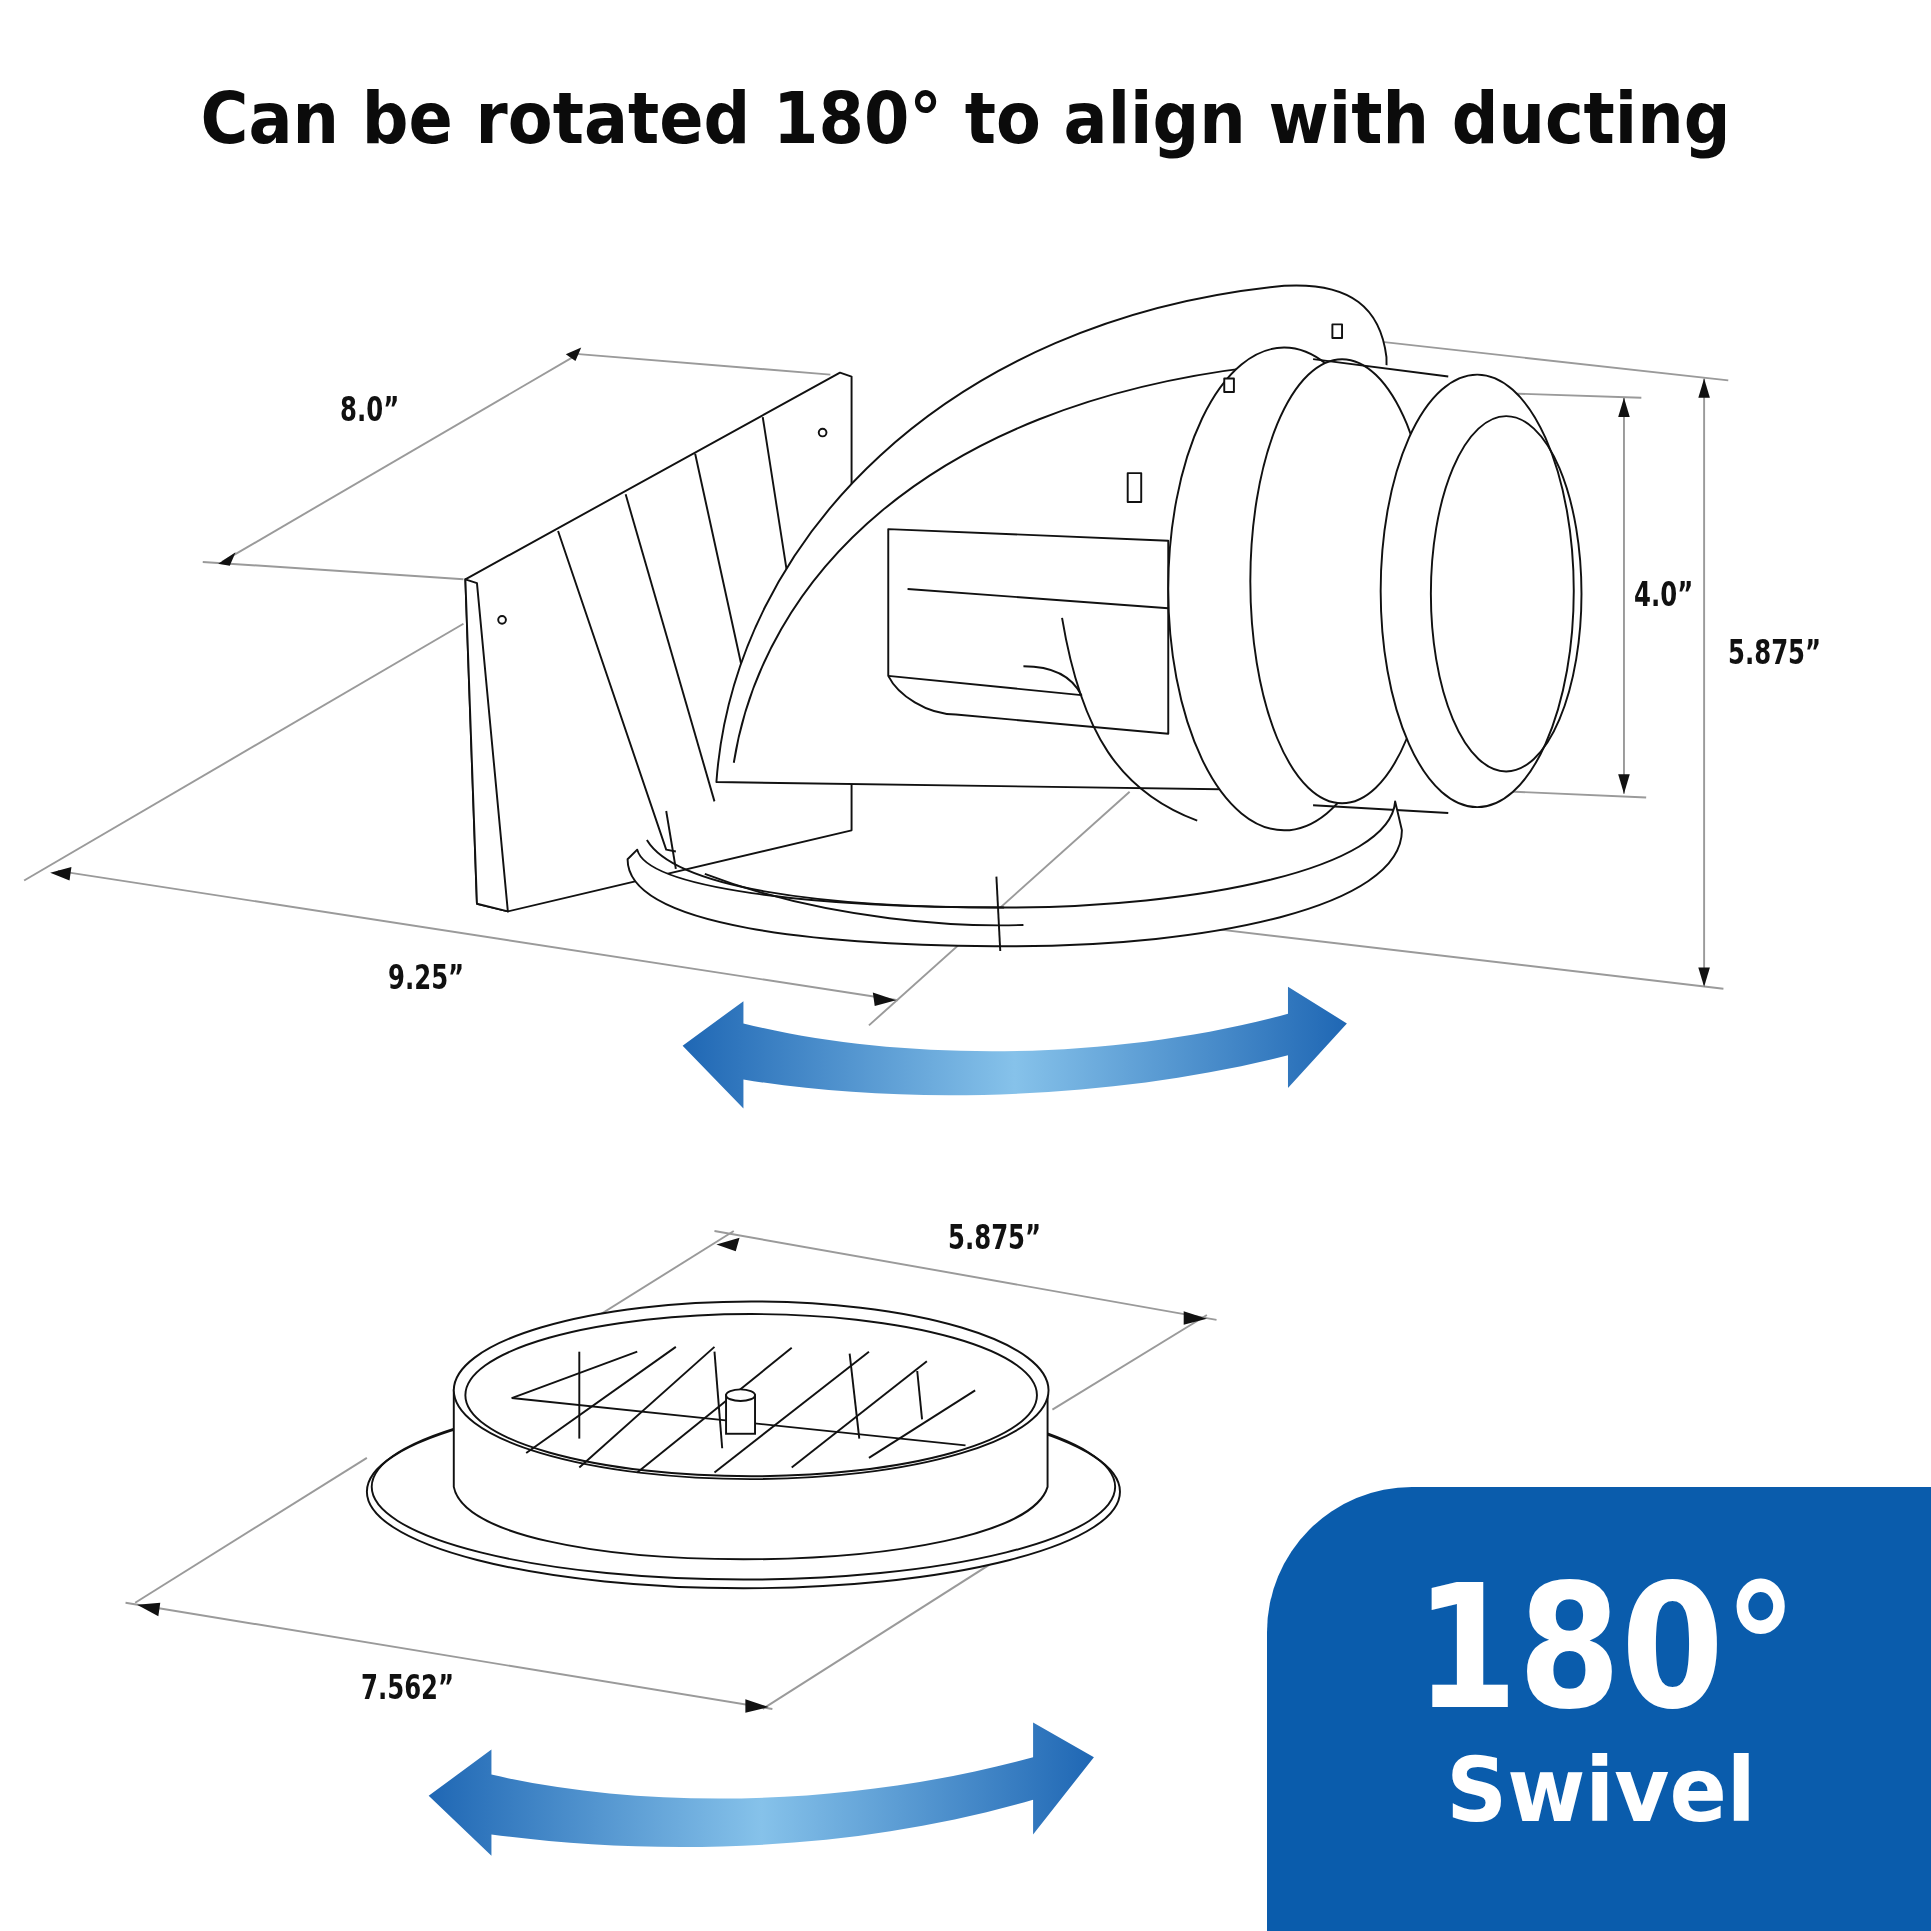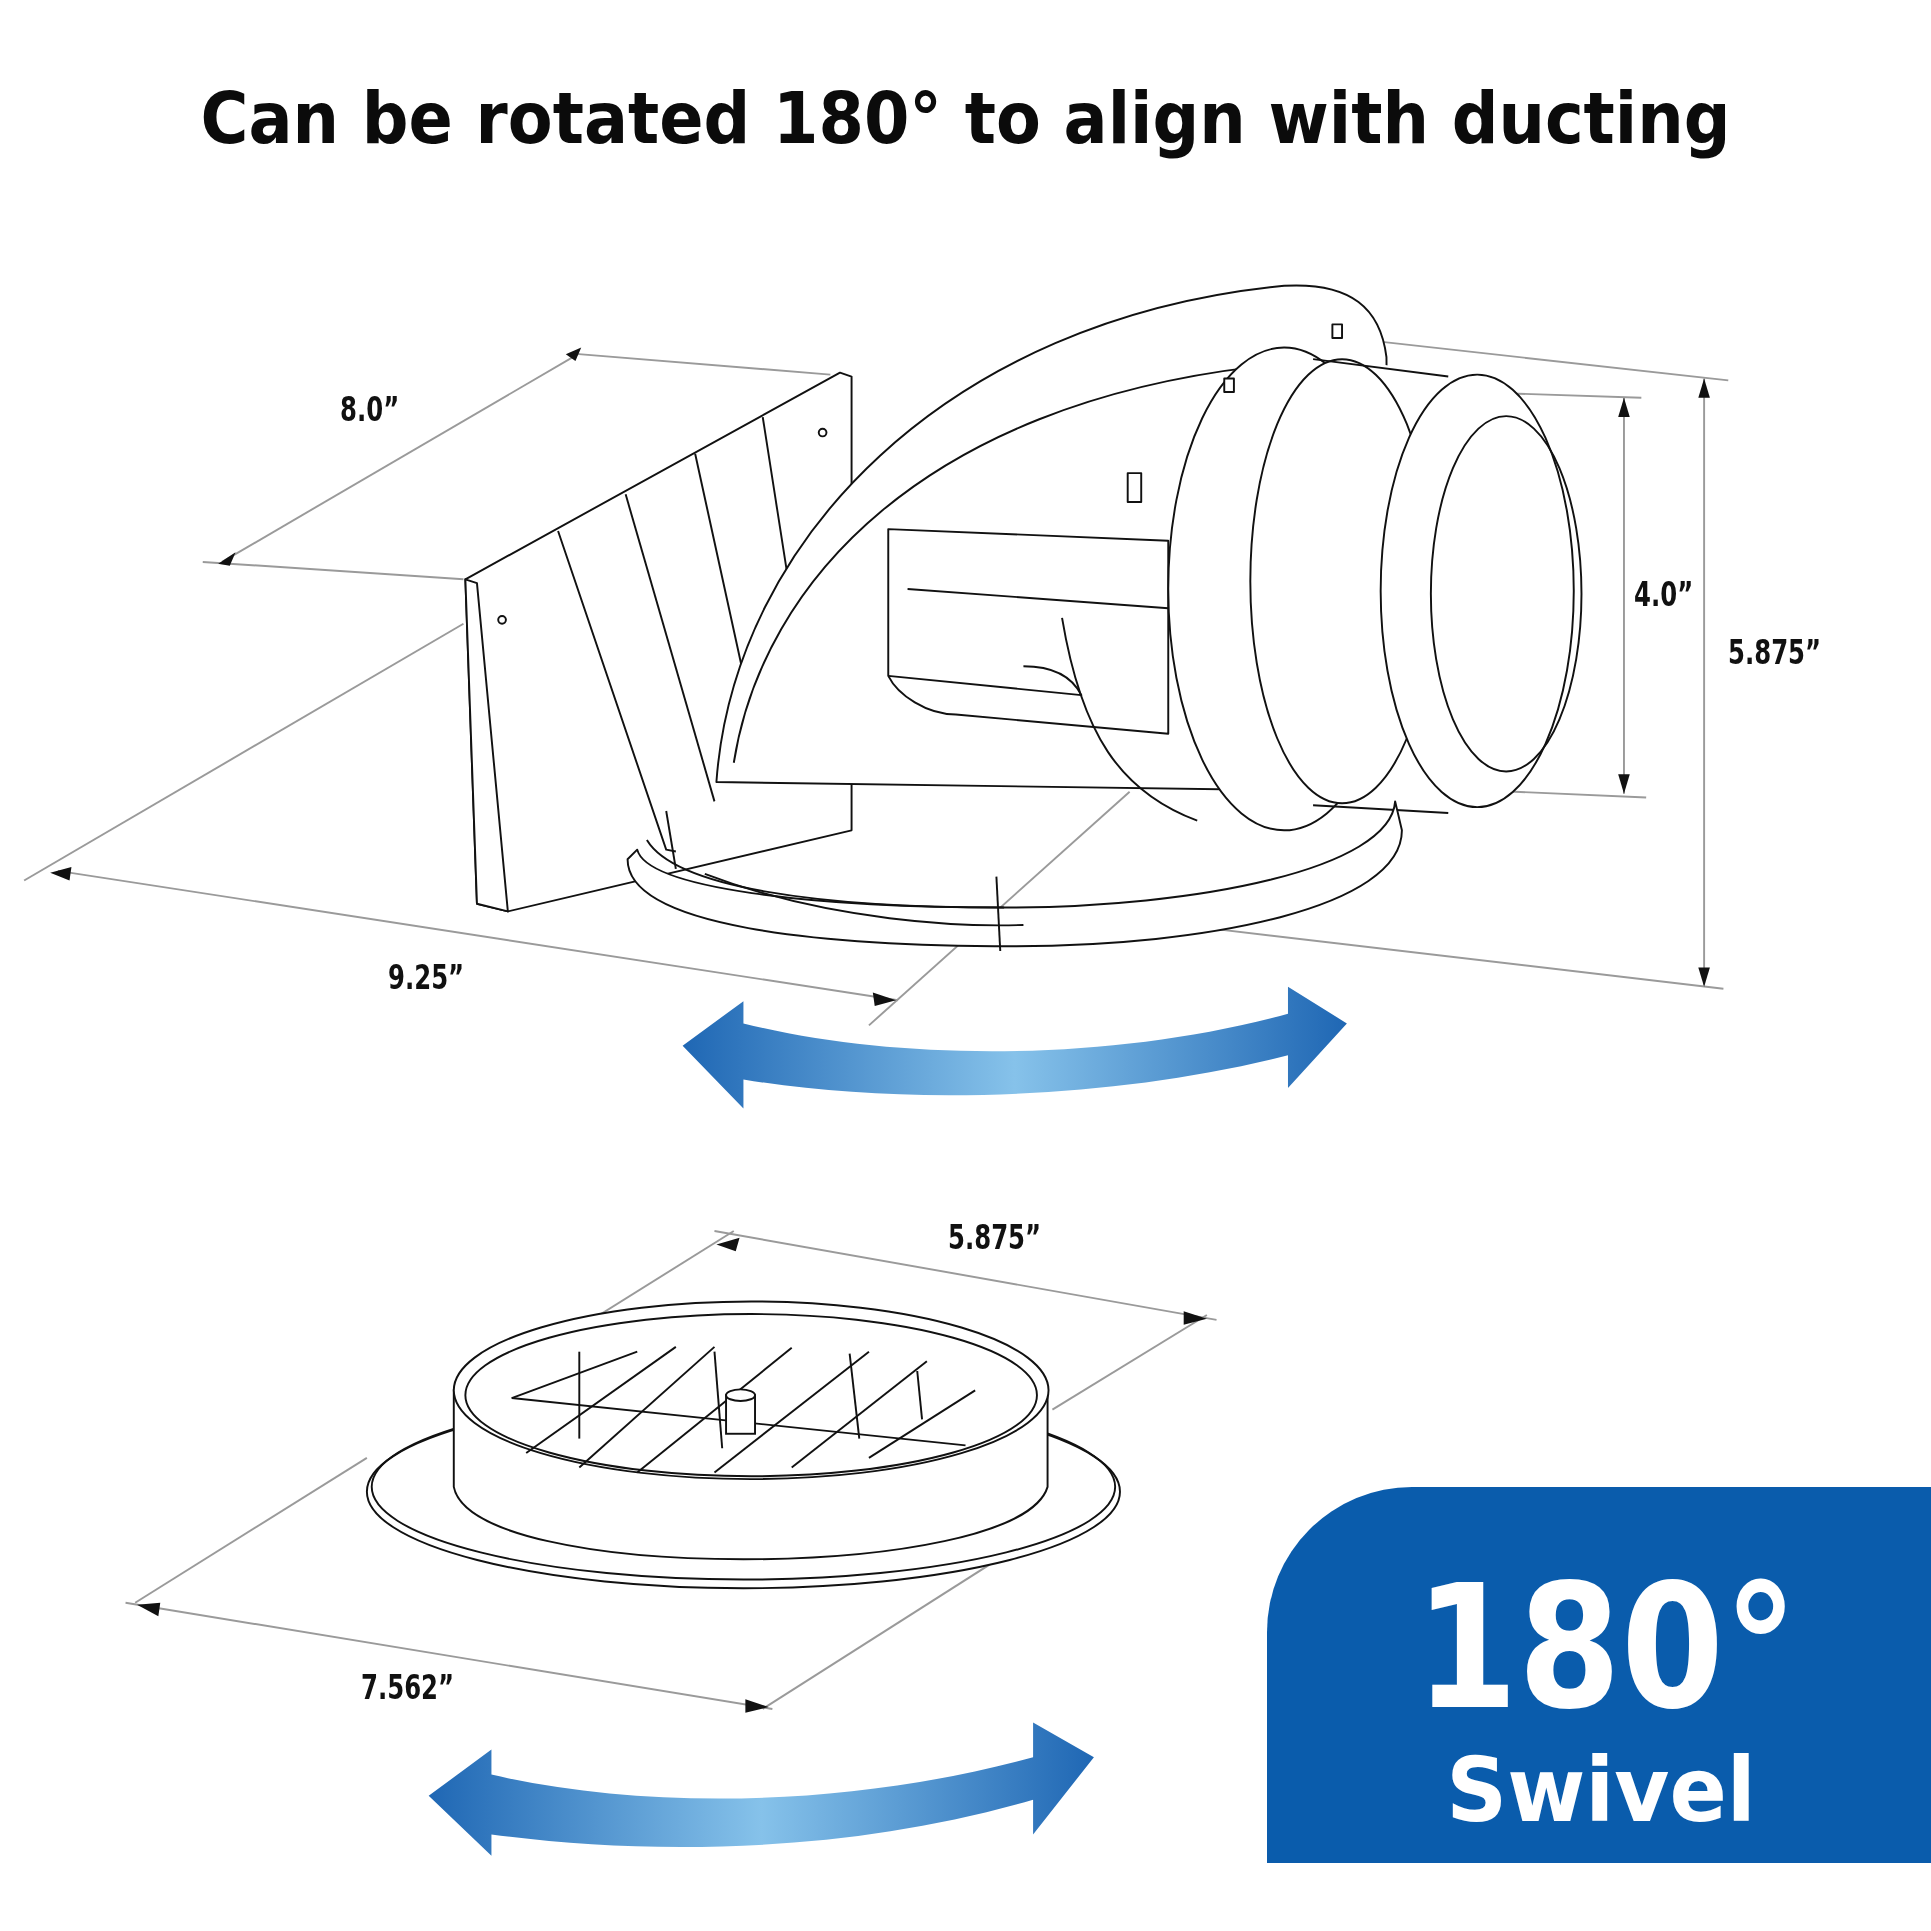--- a/index.html
+++ b/index.html
@@ -9,21 +9,21 @@
       font-family: "DejaVu Sans", sans-serif; font-weight: bold; font-size: 71px;
       color: #0b0b0b; letter-spacing: 0px; transform: scaleX(0.92); transform-origin: center;
     }
     .dim {
       position: absolute; font-family: "DejaVu Sans Condensed", "DejaVu Sans", sans-serif;
       font-weight: bold; font-size: 33px; color: #111; transform: scaleX(0.82); transform-origin: left center;
       white-space: nowrap;
     }
     svg.drawing { position: absolute; left: 0; top: 0; }
     .badge {
-      position: absolute; left: 1267px; top: 1487px; width: 664px; height: 376px;
+      position: absolute; left: 1267px; top: 1487px; width: 664px; height: 444px;
       background: #0a5cac; border-top-left-radius: 145px;
     }
     .badge-deg {
       position: absolute; left: 0; top: 75px; width: 100%; text-align: center;
       color: #ffffff; font-family: "DejaVu Sans", sans-serif; font-weight: bold; font-size: 172px;
       line-height: 1; transform: scaleX(0.86); transform-origin: 58% center;
     }
     .badge-word {
       position: absolute; left: 0; top: 259px; width: 100%; text-align: center;
       color: #ffffff; font-family: "DejaVu Sans", sans-serif; font-weight: bold; font-size: 89px;

